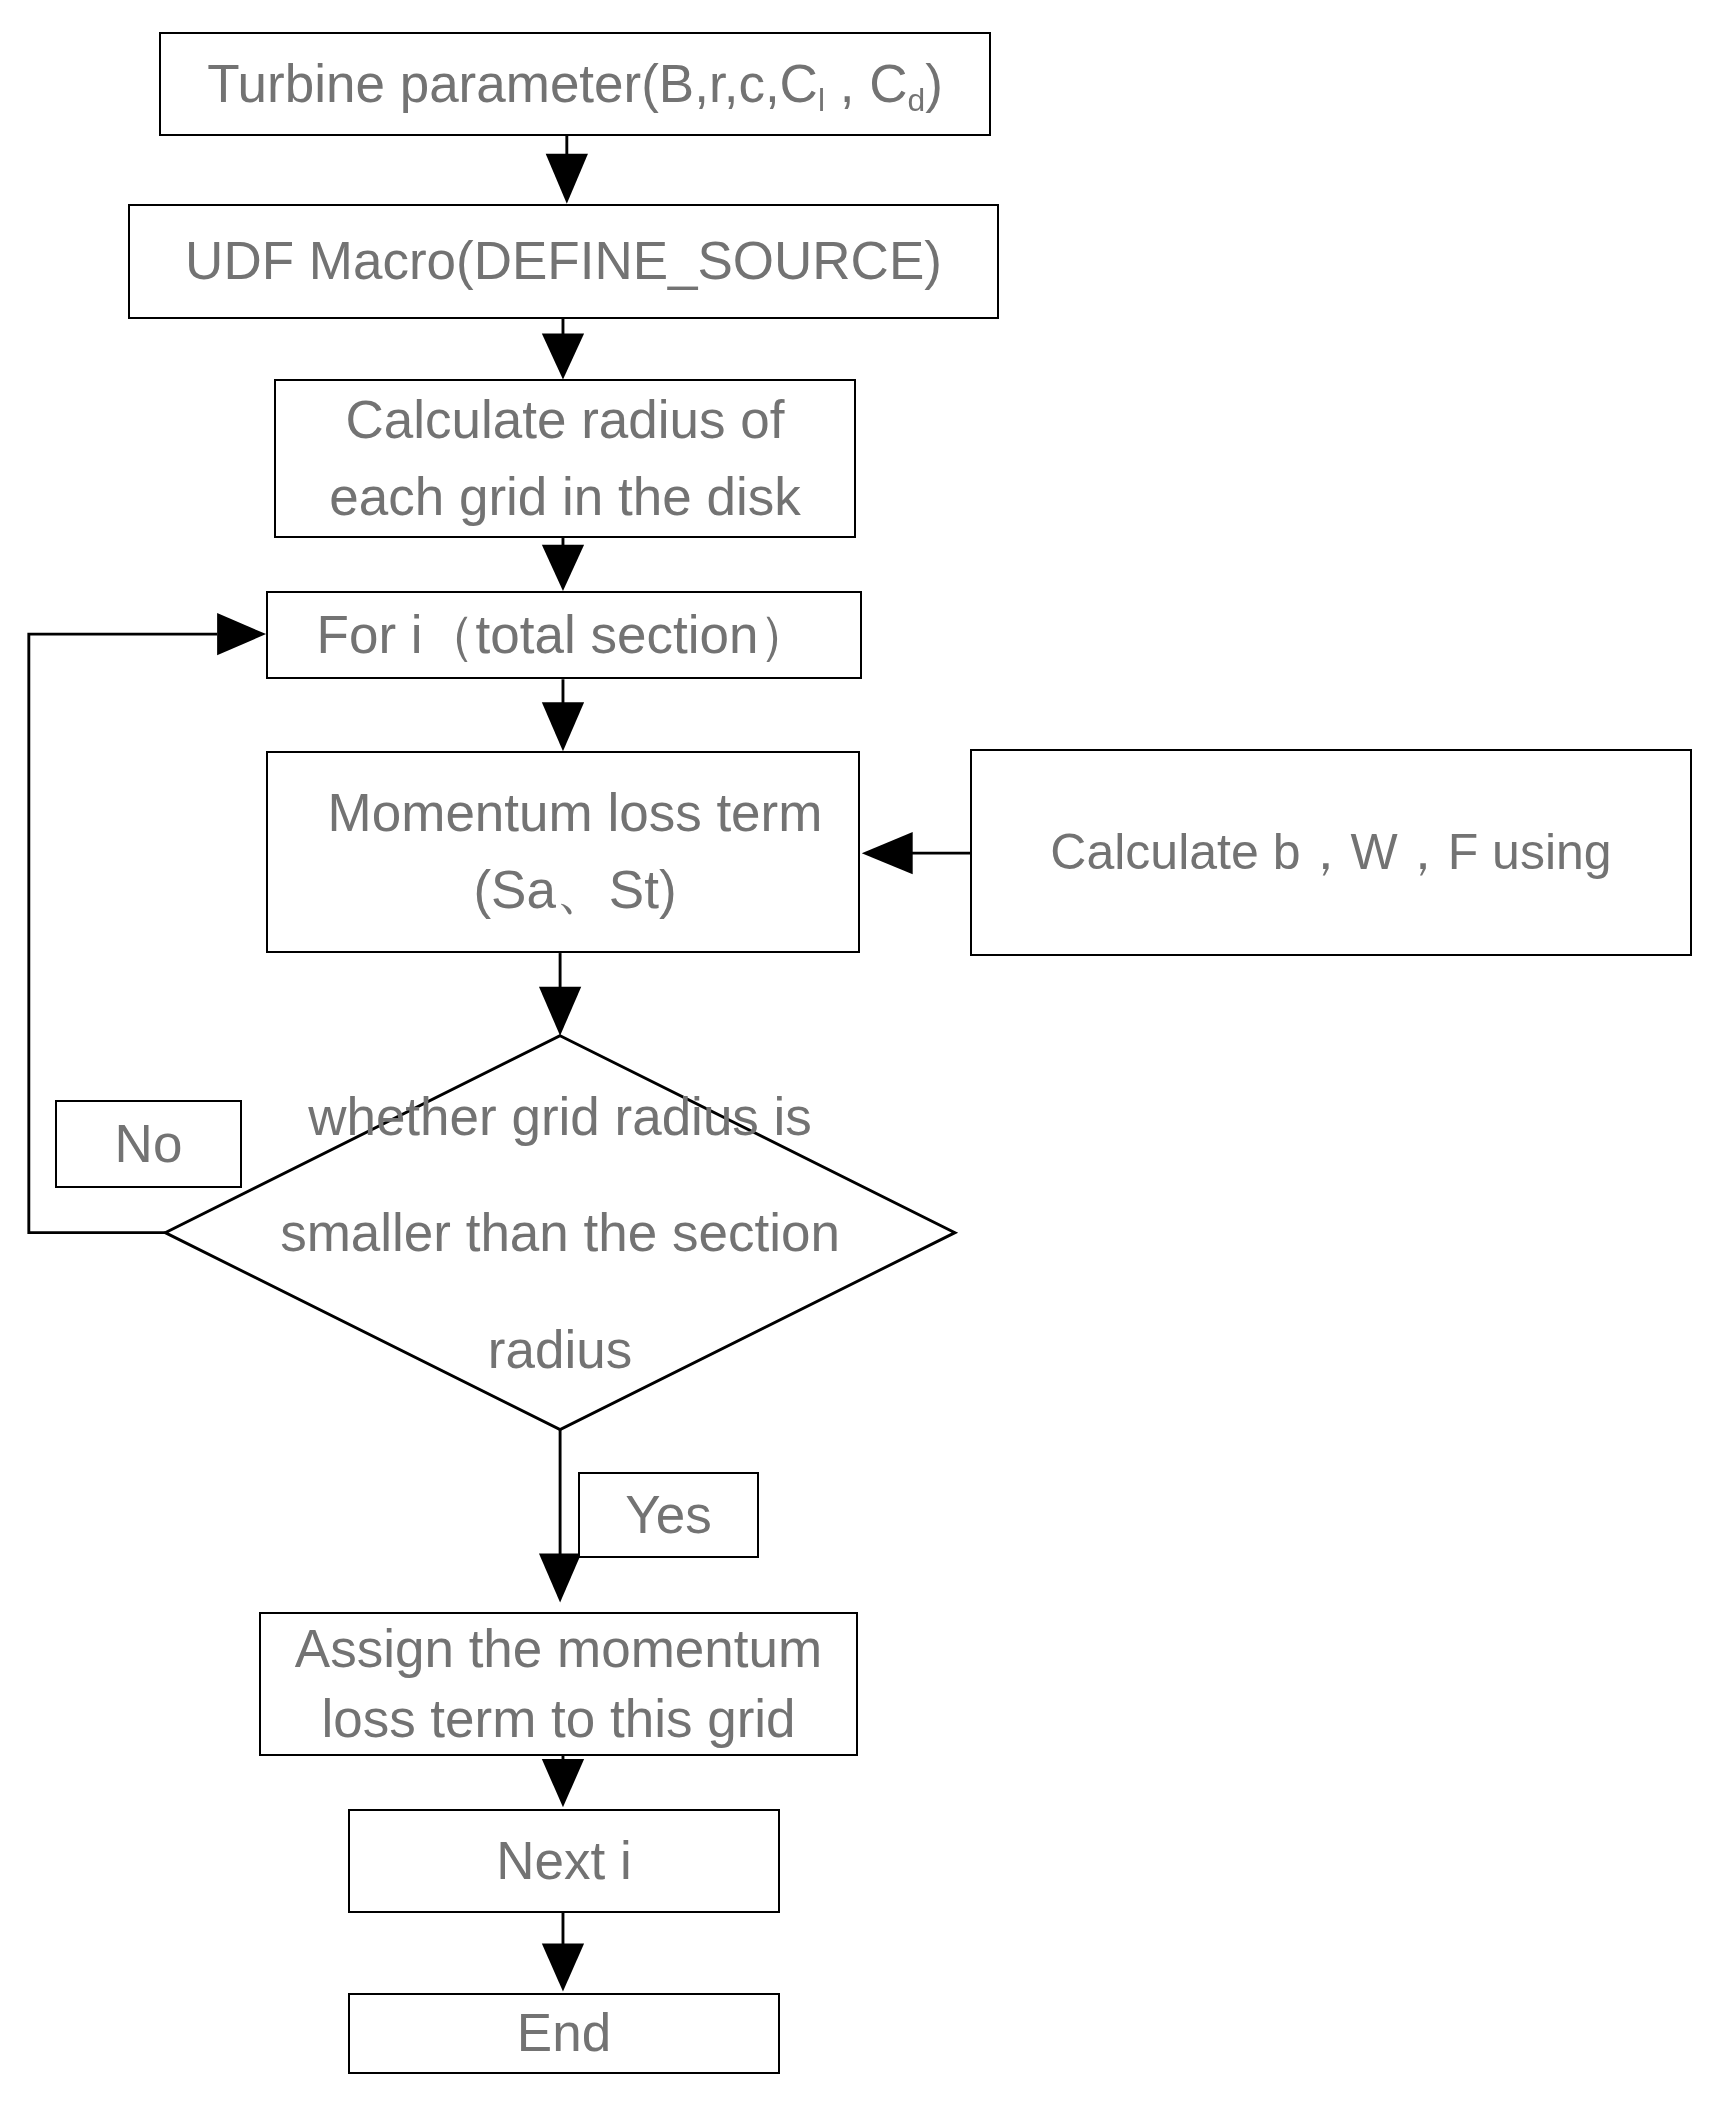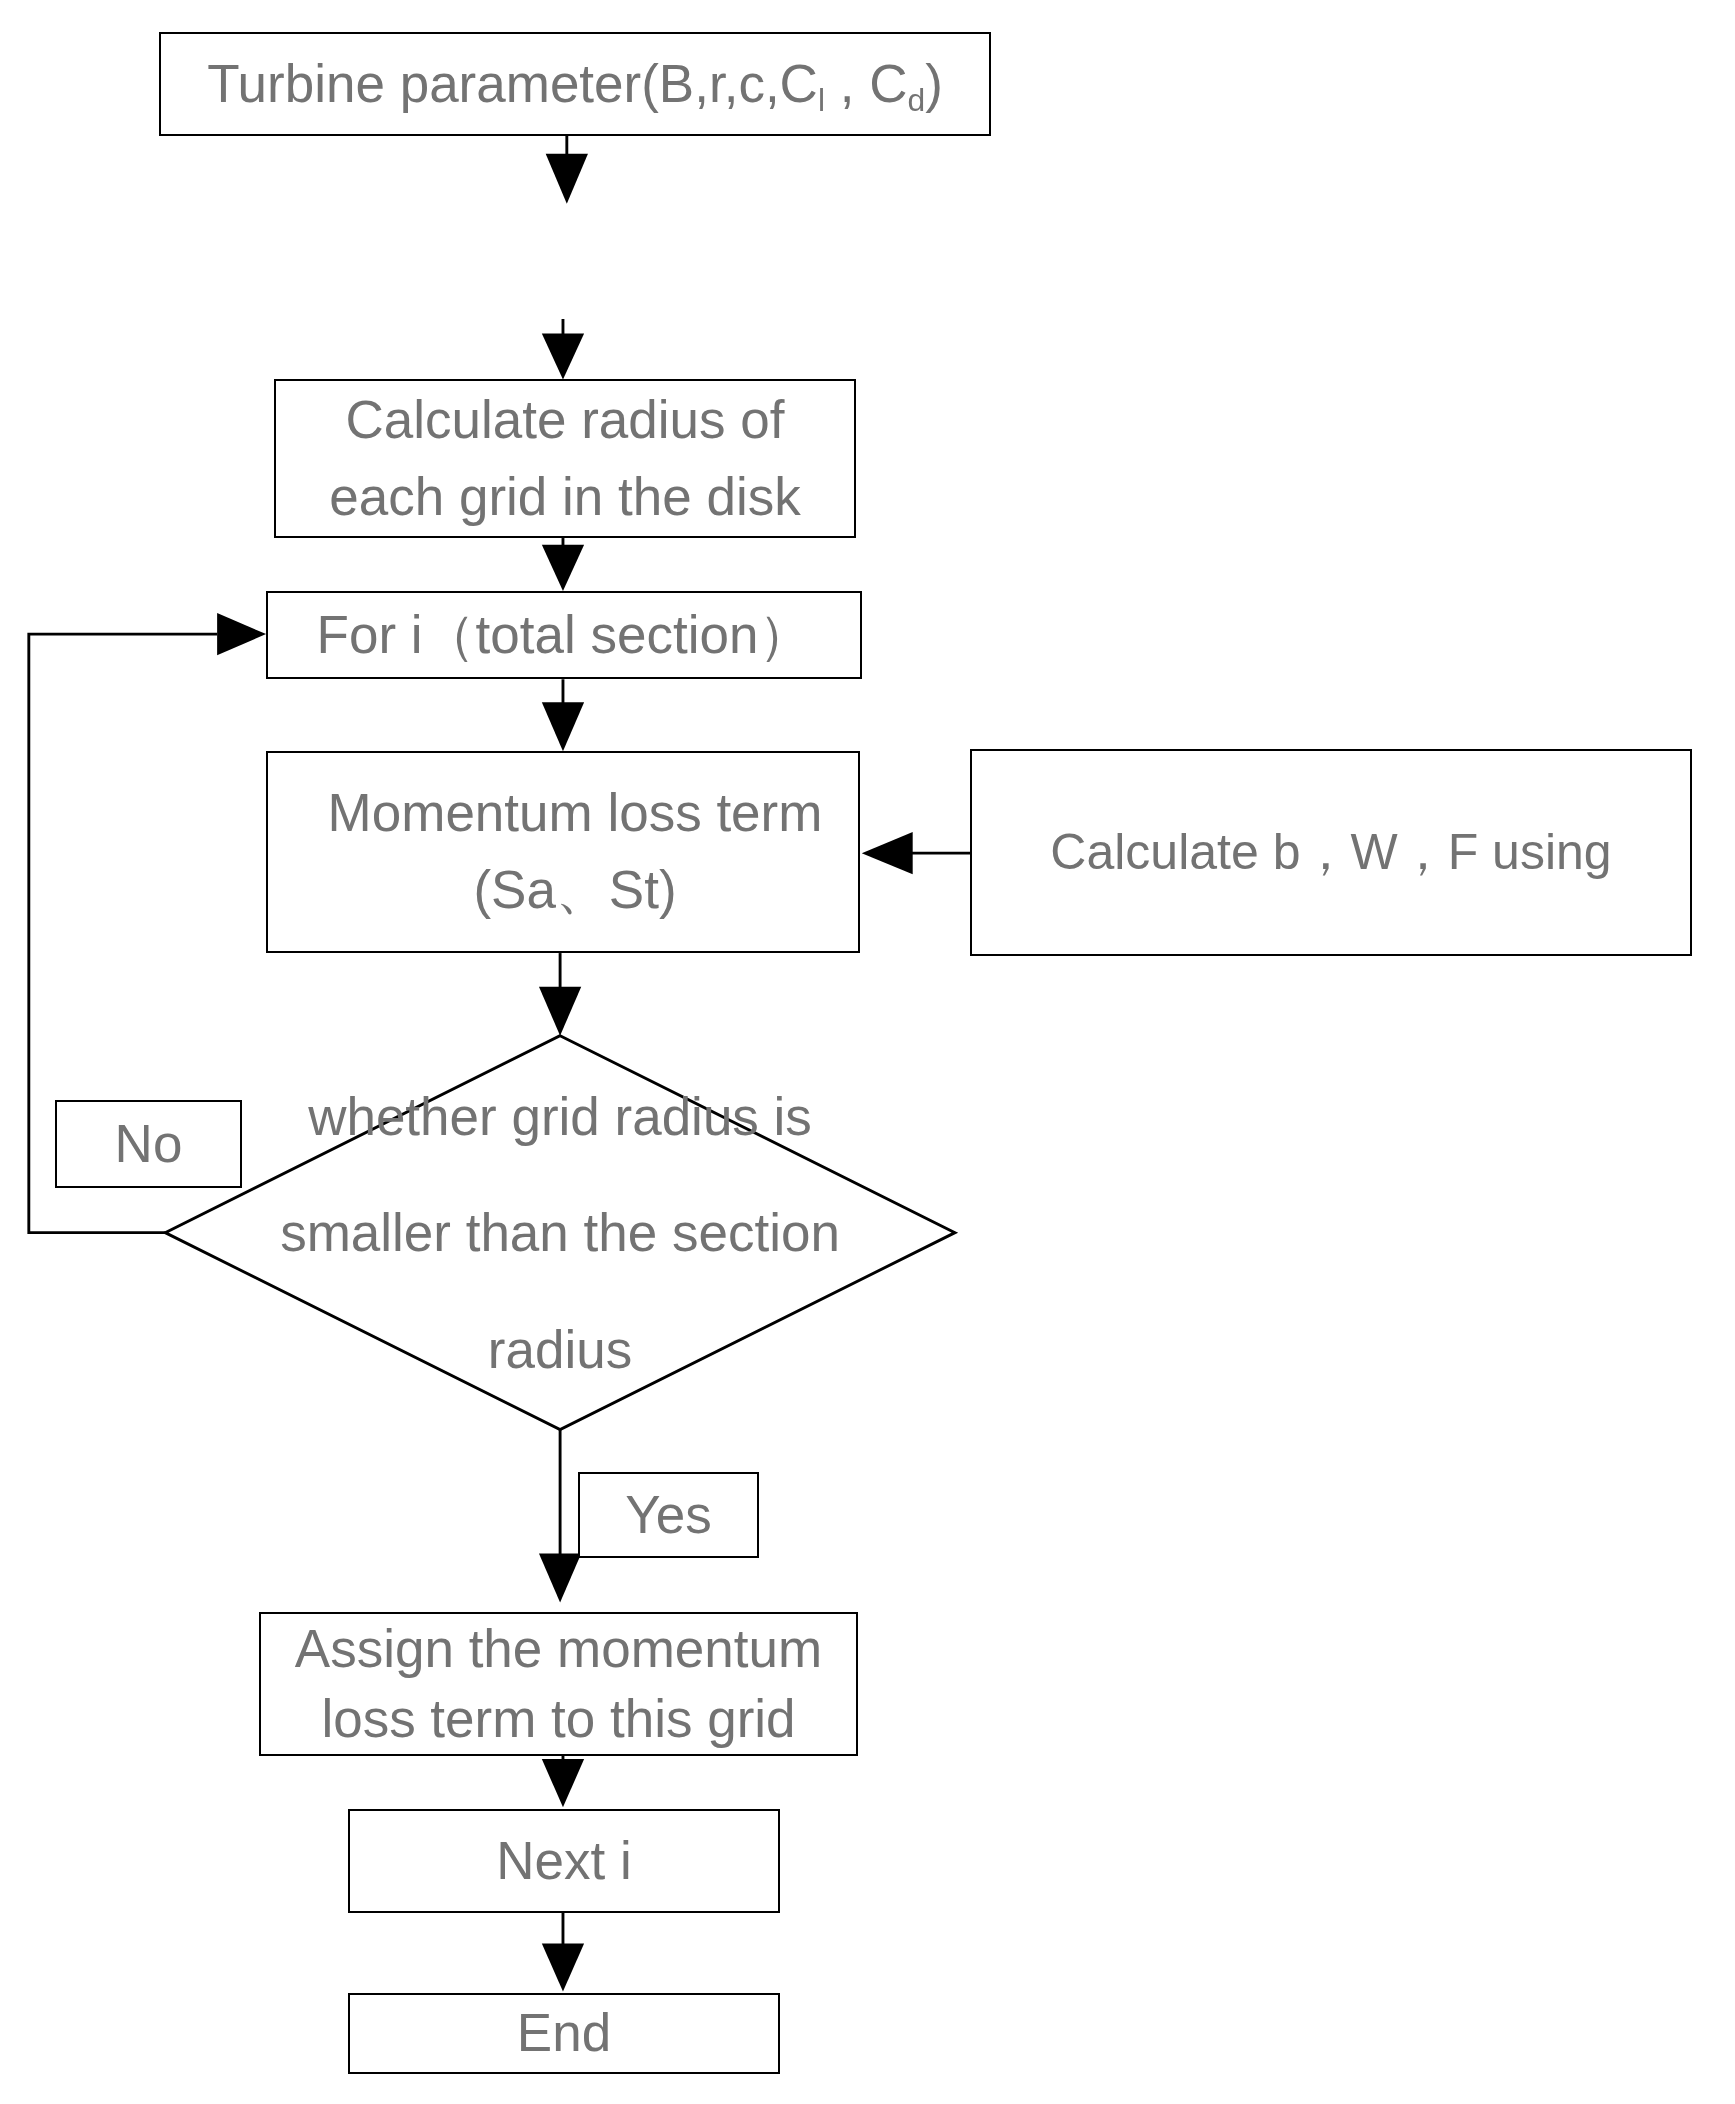--- a/index.html
+++ b/index.html
@@ -82,20 +82,23 @@
     <g>
       <path d="M586 1991 V2028" stroke="#000" stroke-width="3" fill="none"></path>
       <polygon points="586,2073 564,2023 608,2023" fill="#000"></polygon>
     </g>
   </svg>
 
   <div class="node" style="left:159px; top:32px; width:832px; height:104px;">
     <span class="ln"><span>Turbine parameter(B,r,c,C</span><span class="sub">l</span><span> , C</span><span class="sub">d</span><span>)</span></span>
   </div>
 
+  <div class="node" style="left:128px; top:204px; width:871px; height:115px;">
+    <span class="ln">UDF Macro(DEFINE_SOURCE)</span>
+  </div>
 
   <div class="node" style="left:274px; top:379px; width:582px; height:159px;">
     <span class="ln">Calculate radius of</span>
     <span class="ln">each grid in the disk</span>
   </div>
 
   <div class="node" style="left:266px; top:591px; width:596px; height:88px;">
     <span class="ln">For i（total section）</span>
   </div>
 

